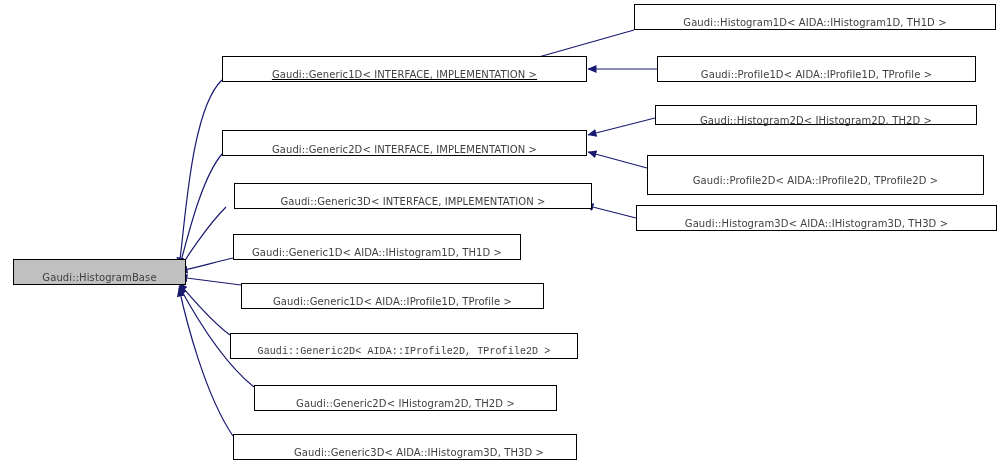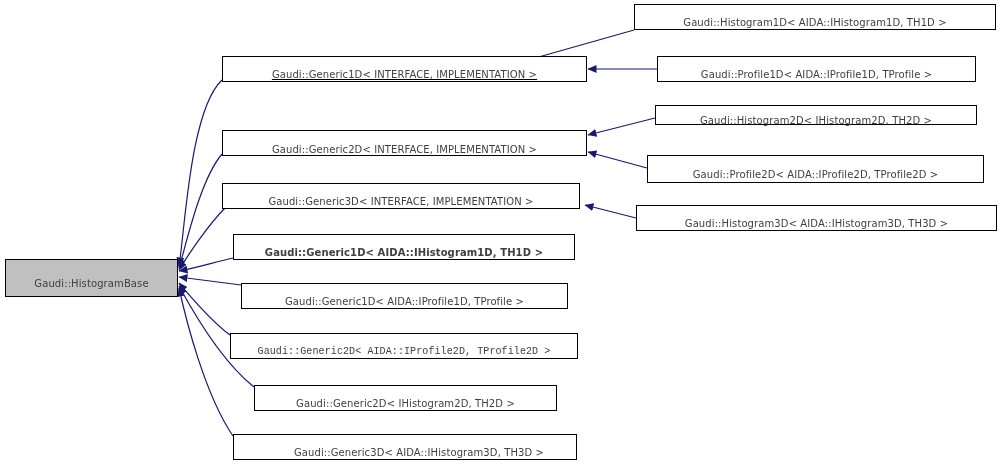--- a/index.html
+++ b/index.html
@@ -31,56 +31,56 @@
         <path d="M 254,387 C 220,360 192,310 179,286" fill="none" stroke="#191970" stroke-width="1.2" marker-end="url(#arrowhead)"></path>
         <path d="M 233,436 C 205,395 186,320 179,288" fill="none" stroke="#191970" stroke-width="1.2" marker-end="url(#arrowhead)"></path>
         <path d="M 634,30 L 521,62" fill="none" stroke="#191970" stroke-width="1.2" marker-end="url(#arrowhead)"></path>
         <path d="M 657,69 L 588,69" fill="none" stroke="#191970" stroke-width="1.2" marker-end="url(#arrowhead)"></path>
         <path d="M 655,118 L 588,135" fill="none" stroke="#191970" stroke-width="1.2" marker-end="url(#arrowhead)"></path>
         <path d="M 647,168 L 588,152" fill="none" stroke="#191970" stroke-width="1.2" marker-end="url(#arrowhead)"></path>
         <path d="M 636,218 L 585,205" fill="none" stroke="#191970" stroke-width="1.2" marker-end="url(#arrowhead)"></path>
       </g>
   </svg>
   <div id="nodes-layer">
-      <div class="node-box root" style="left: 5px; top: 259px; width: 173px; height: 38px; align-items: center;">
+      <div class="node-box root" style="left: 13px; top: 259px; width: 173px; height: 26px; align-items: center;">
         <span class="node-label">Gaudi::HistogramBase</span>
       </div>
       <div class="node-box" style="left: 222px; top: 56px; width: 365px; height: 26px; text-decoration: underline;">
         <span class="node-label">Gaudi::Generic1D&lt; INTERFACE, IMPLEMENTATION &gt;</span>
       </div>
       <div class="node-box" style="left: 222px; top: 130px; width: 365px; height: 26px; align-items: flex-end;">
         <span class="node-label">Gaudi::Generic2D&lt; INTERFACE, IMPLEMENTATION &gt;</span>
       </div>
-      <div class="node-box" style="left: 222px; top: 183px; width: 358px; height: 26px;">
+      <div class="node-box" style="left: 234px; top: 183px; width: 358px; height: 26px;">
         <span class="node-label">Gaudi::Generic3D&lt; INTERFACE, IMPLEMENTATION &gt;</span>
       </div>
-      <div class="node-box" style="left: 233px; top: 234px; width: 342px; height: 26px; font-weight: bold;">
+      <div class="node-box" style="left: 233px; top: 234px; width: 288px; height: 26px;">
         <span class="node-label">Gaudi::Generic1D&lt; AIDA::IHistogram1D, TH1D &gt;</span>
       </div>
-      <div class="node-box" style="left: 241px; top: 283px; width: 327px; height: 26px;">
+      <div class="node-box" style="left: 241px; top: 283px; width: 303px; height: 26px;">
         <span class="node-label">Gaudi::Generic1D&lt; AIDA::IProfile1D, TProfile &gt;</span>
       </div>
       <div class="node-box" style="left: 230px; top: 333px; width: 348px; height: 26px; font-family: Liberation Mono, monospace;">
         <span class="node-label">Gaudi::Generic2D&lt; AIDA::IProfile2D, TProfile2D &gt;</span>
       </div>
       <div class="node-box" style="left: 254px; top: 385px; width: 303px; height: 26px;">
         <span class="node-label">Gaudi::Generic2D&lt; IHistogram2D, TH2D &gt;</span>
       </div>
       <div class="node-box" style="left: 233px; top: 434px; width: 344px; height: 26px; padding-left: 28px;">
         <span class="node-label">Gaudi::Generic3D&lt; AIDA::IHistogram3D, TH3D &gt;</span>
       </div>
       <div class="node-box" style="left: 634px; top: 4px; width: 362px; height: 26px;">
         <span class="node-label">Gaudi::Histogram1D&lt; AIDA::IHistogram1D, TH1D &gt;</span>
       </div>
       <div class="node-box" style="left: 657px; top: 56px; width: 319px; height: 26px;">
         <span class="node-label">Gaudi::Profile1D&lt; AIDA::IProfile1D, TProfile &gt;</span>
       </div>
       <div class="node-box" style="left: 655px; top: 105px; width: 322px; height: 20px;">
         <span class="node-label">Gaudi::Histogram2D&lt; IHistogram2D, TH2D &gt;</span>
       </div>
-      <div class="node-box" style="left: 647px; top: 155px; width: 337px; height: 28px;">
+      <div class="node-box" style="left: 647px; top: 155px; width: 337px; height: 40px;">
         <span class="node-label">Gaudi::Profile2D&lt; AIDA::IProfile2D, TProfile2D &gt;</span>
       </div>
       <div class="node-box" style="left: 636px; top: 205px; width: 361px; height: 26px;">
         <span class="node-label">Gaudi::Histogram3D&lt; AIDA::IHistogram3D, TH3D &gt;</span>
       </div>
     </div>
 </div>
 
 </body></html>

